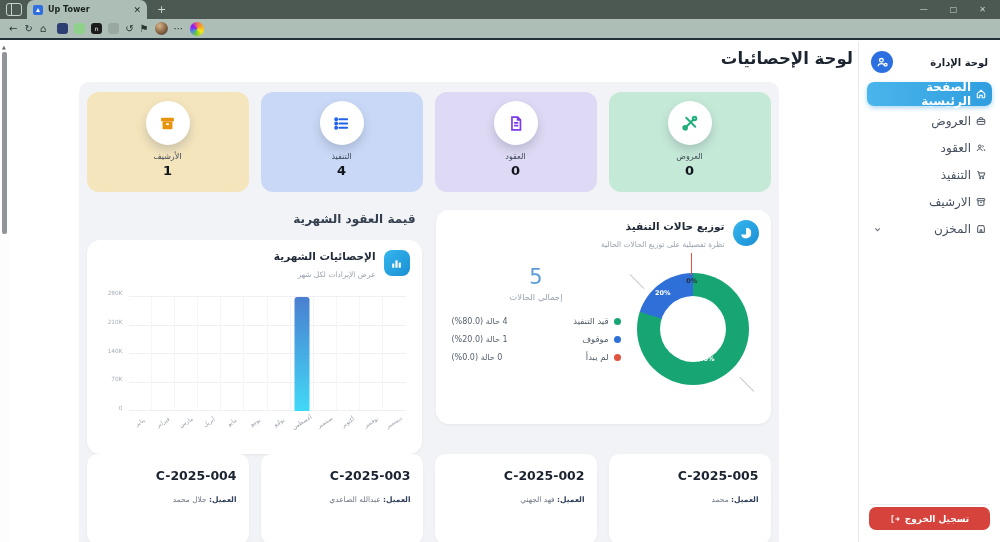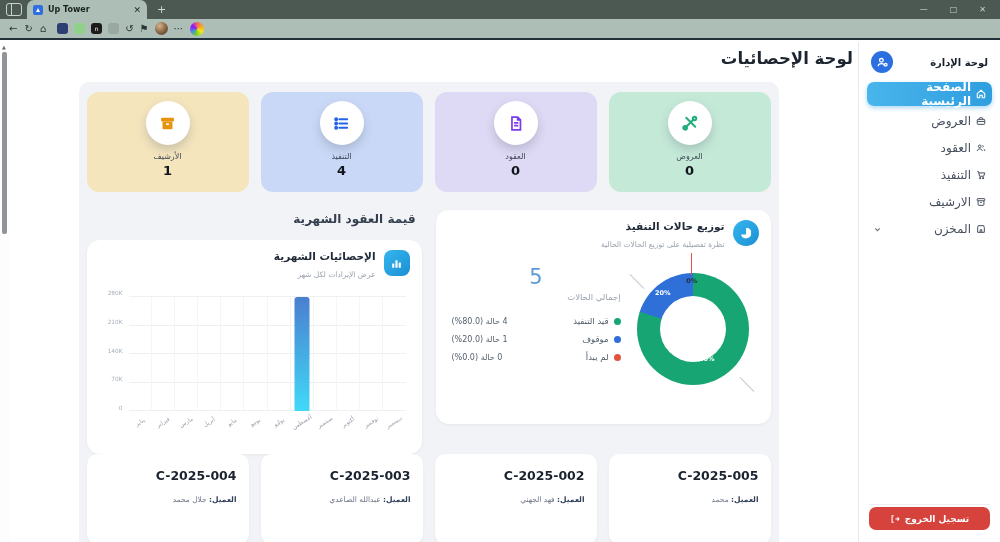--- a/index.html
+++ b/index.html
@@ -130,21 +130,21 @@
     transform:translate(-50%,-50%); background:#fff; border-radius:50%; }
   .slice-label { position:absolute; font-size:6.5px; font-weight:bold; color:#fff;
     transform:translate(-50%,-50%); z-index:2;}
   .sl0 { color:#22303f; }
   .lead { position:absolute; background:#c5cad2; }
   .lead-red { left:50%; top:-20px; width:1px; height:22px; background:#e0533f; }
   .lead-tl { left:-6px; top:8px; width:20px; height:1px; transform:rotate(45deg); }
   .lead-br { right:-8px; bottom:4px; width:20px; height:1px; transform:rotate(45deg); }
   .exec-stats { flex:1; padding:6px 10px 0 4px; }
   .total-num { text-align:center; font-size:21px; color:#5b9bd6; }
-  .total-label { font-size:8.5px; color:#98a2b0; margin:3px 0 14px; }
+  .total-label { text-align:center; font-size:8.5px; color:#98a2b0; margin:3px 0 14px; }
   .legend-row { display:flex; align-items:center; justify-content:space-between; margin:8px 0; }
   .legend-name { display:flex; align-items:center; gap:5px; font-size:8.5px; color:#4d5a68; }
   .dot { width:7px; height:7px; border-radius:50%; flex:none;}
   .legend-val { font-size:8px; color:#55606e; }
 
   
   .bottom-heading { text-align:center; font-size:13px; font-weight:bold; color:#2a3442;
     margin:20px 0 12px; }
   .contracts-row { display:flex; gap:12px; }
   .contract-card { flex:1; background:#fff; border-radius:10px; padding:10px 12px; height:90px;

